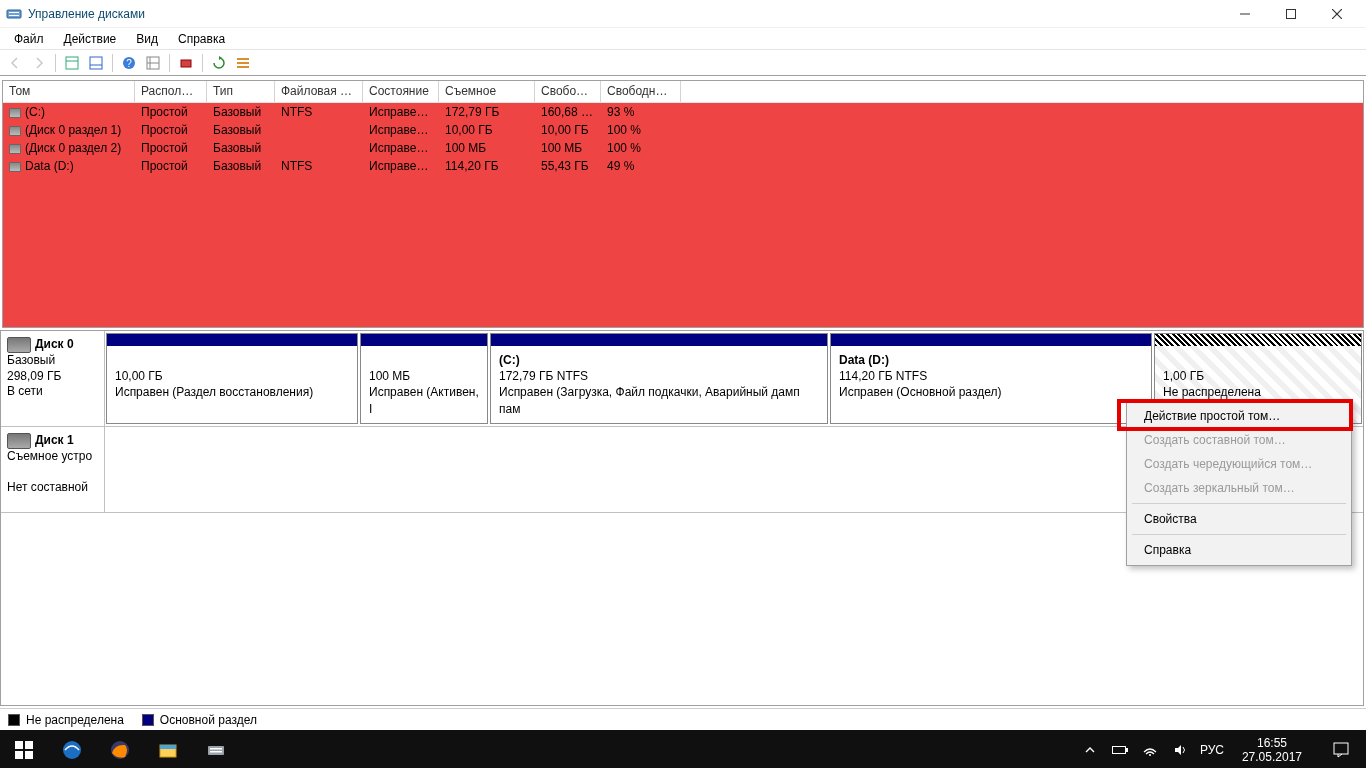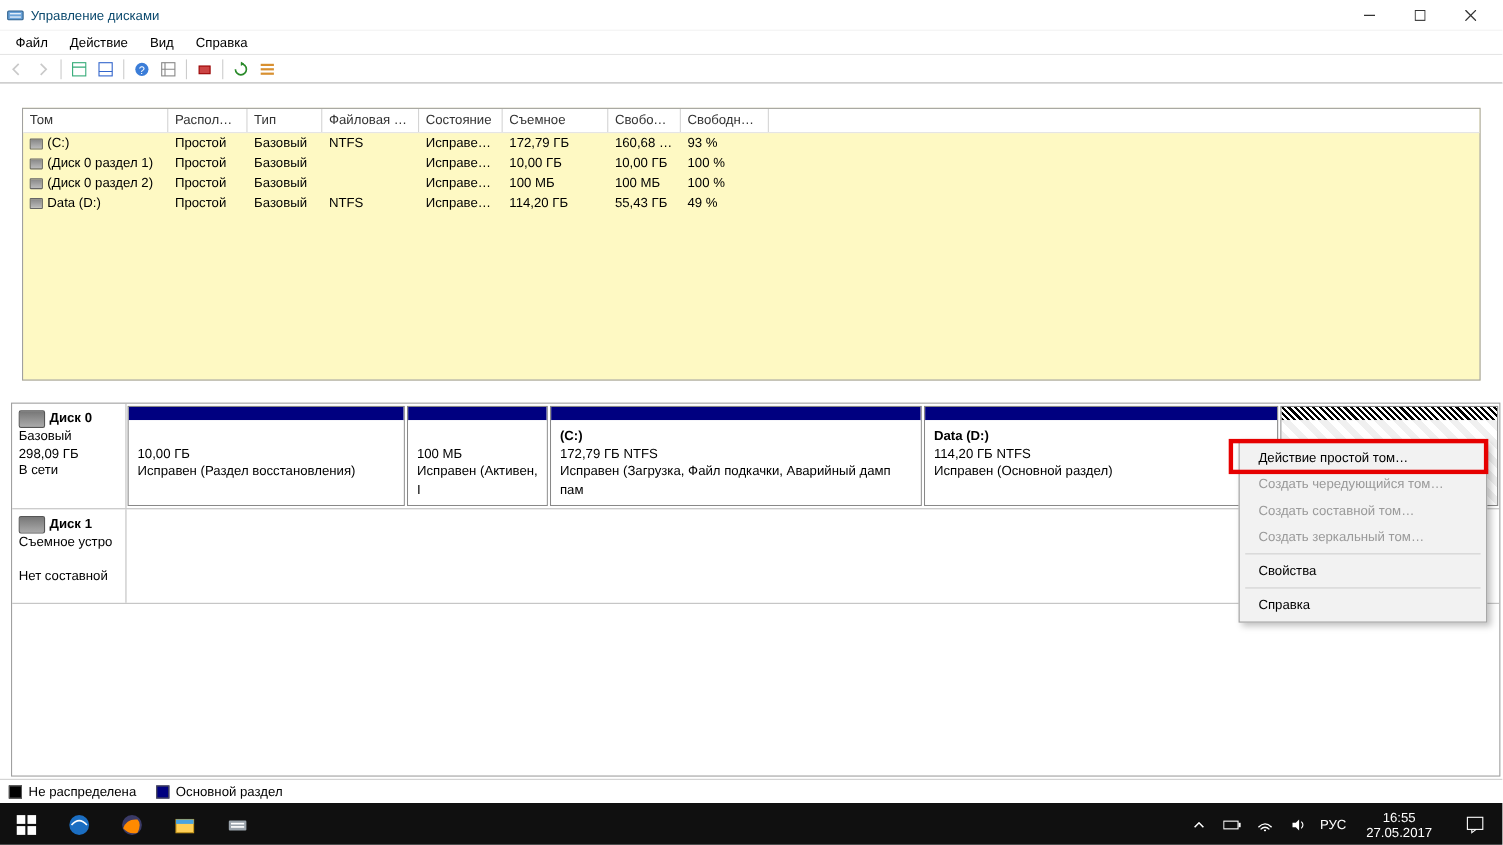--- a/index.html
+++ b/index.html
@@ -58,22 +58,22 @@
   .content {
     display: flex;
     flex-direction: column;
     height: 632px; 
     border-top: 2px solid #fff;
   }
   .volume-list {
     flex: 0 0 248px;
     overflow: auto;
     border: 1px solid #a0a0a0;
-    margin: 20px;
-    background: #fef9c3;
+    margin: 2px;
+    background: #ef4444;
   }
   .vl-header { display: flex; background: #fff; border-bottom: 1px solid #e5e5e5; height: 22px; }
   .vl-header .col {
     border-right: 1px solid #d4d4d4;
     padding: 3px 6px;
     font-size: 12px;
     color: #333;
     overflow: hidden; white-space: nowrap; text-overflow: ellipsis;
     position: relative;
   }
@@ -85,21 +85,21 @@
   }
   .disk-icon {
     display:inline-block; width:12px; height:10px; margin-right:4px;
     background: linear-gradient(#888,#bbb); border-radius:1px; border:1px solid #666;
     vertical-align:middle;
   }
 
   .graphical {
     flex: 1;
     border: 1px solid #a0a0a0;
-    margin: 0 2px 2px 10px;
+    margin: 0 2px 2px 0;
     background: #fff;
     overflow: auto;
   }
   .disk-row {
     display: flex;
     border-bottom: 1px solid #c0c0c0;
     min-height: 86px;
   }
   .disk-label {
     width: 104px;
@@ -488,20 +488,20 @@
           <rect x="2" y="2" width="14" height="11" fill="none" stroke="#fff"></rect>
           <path d="M6 13 L6 16 L10 13" fill="none" stroke="#fff"></path>
         </svg>
       </div>
   </div>
 </div>
 
 <div class="ctxmenu">
   <div class="highlight-box" style="top:-2px;left:-10px;width:236px;height:32px;"></div>
   <div class="mi">Действие простой том…</div>
+  <div class="mi disabled">Создать составной том…</div>
   <div class="mi disabled">Создать чередующийся том…</div>
-  <div class="mi disabled">Создать составной том…</div>
   <div class="mi disabled">Создать зеркальный том…</div>
   <hr>
   <div class="mi">Свойства</div>
   <hr>
   <div class="mi">Справка</div>
 </div>
 
 </body></html>

